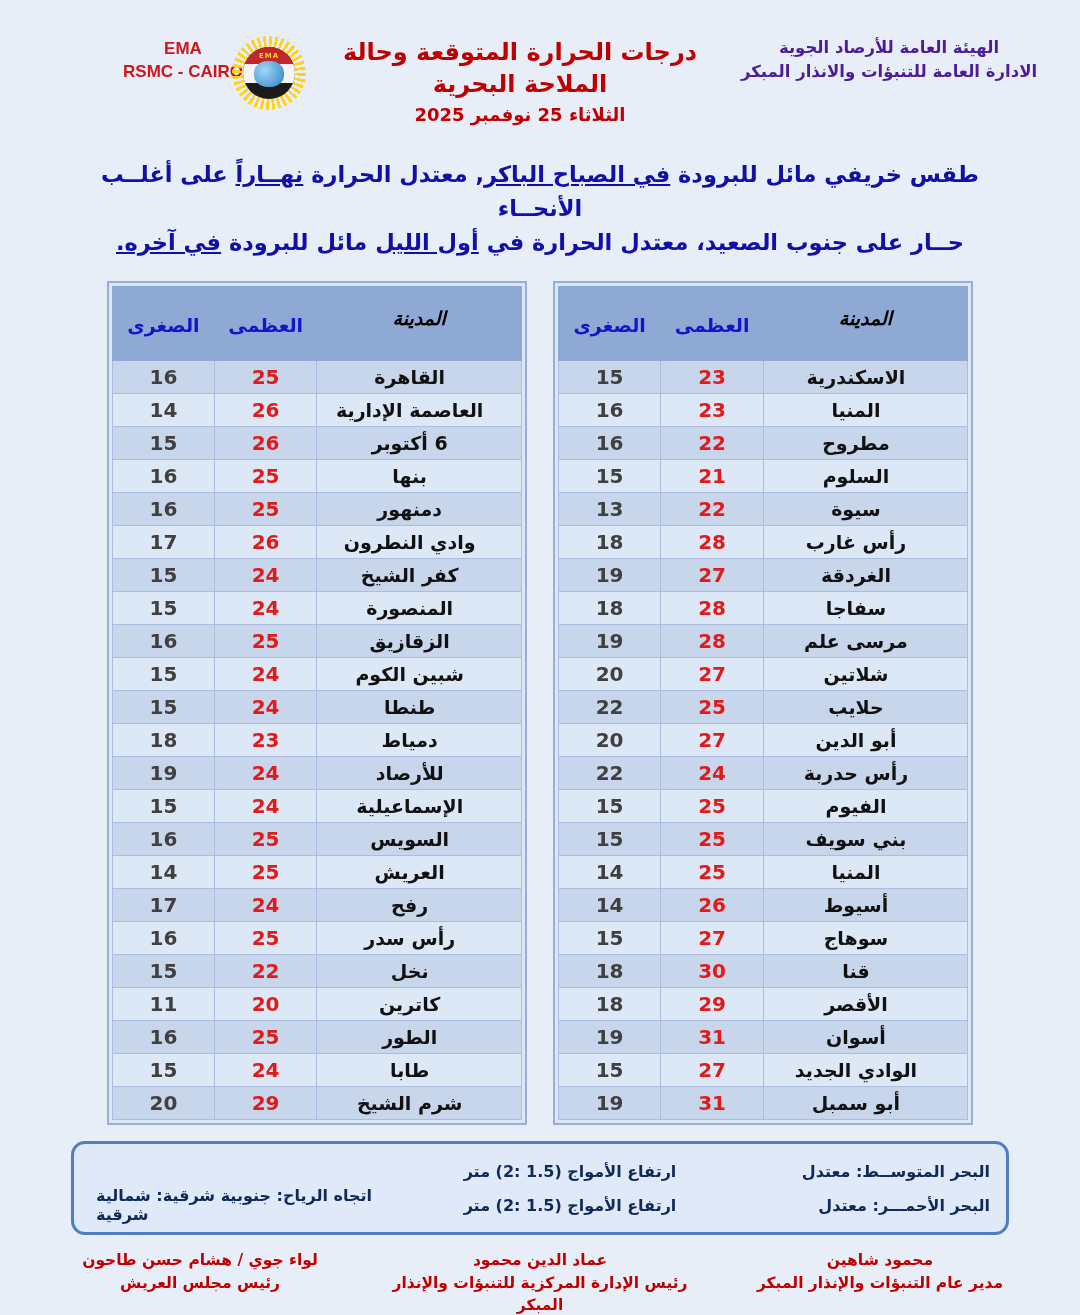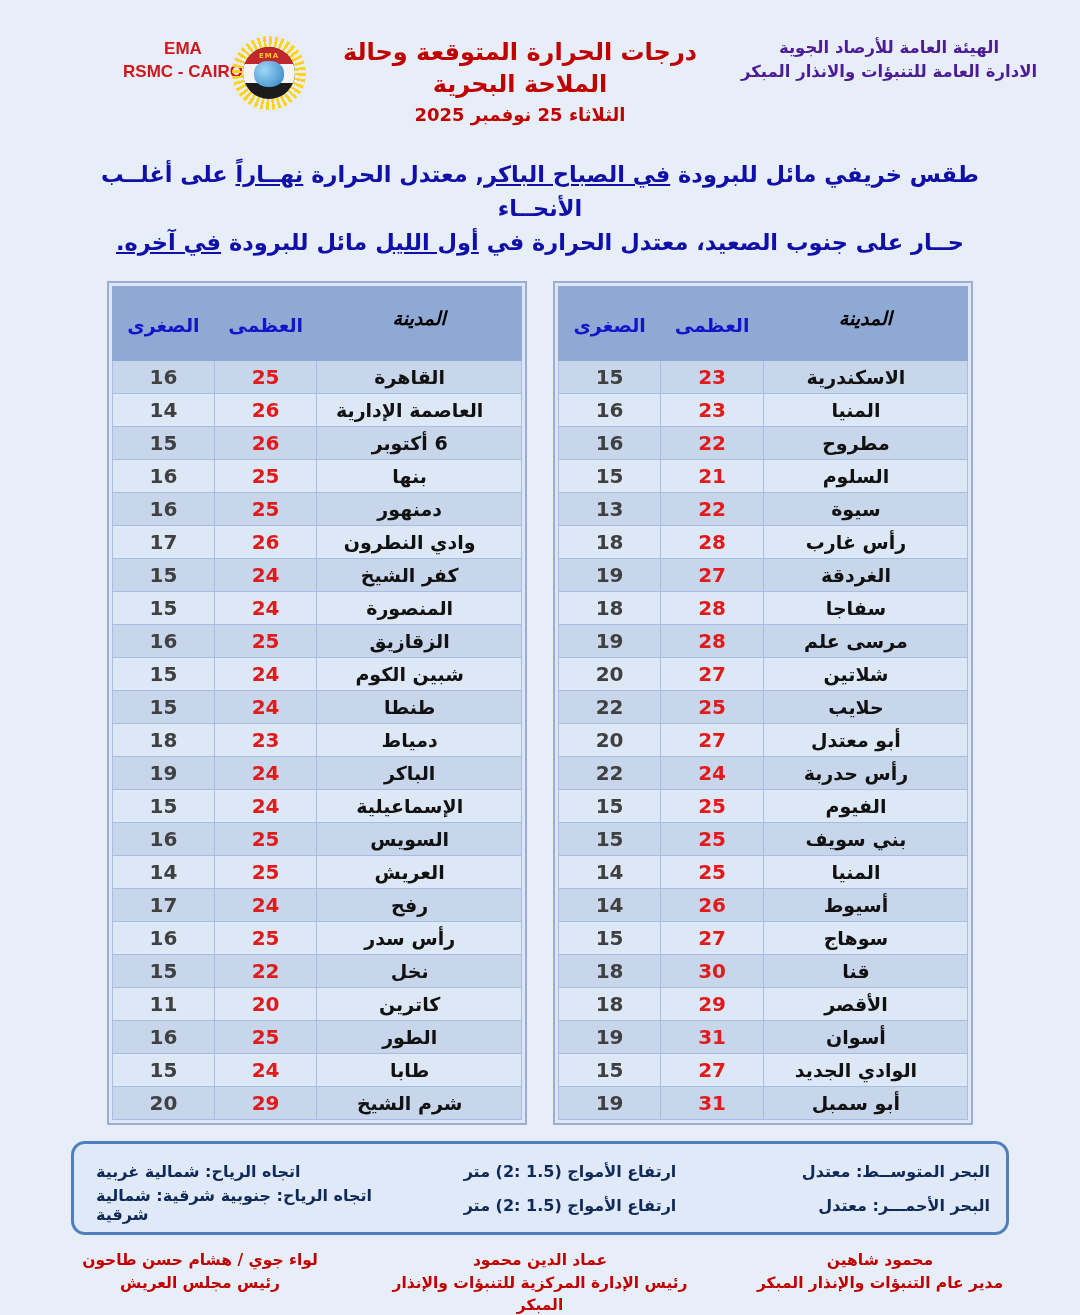--- a/index.html
+++ b/index.html
@@ -354,21 +354,21 @@
             <td class="city">طنطا</td>
             <td class="max">24</td>
             <td class="min">15</td>
           </tr>
           <tr>
             <td class="city">دمياط</td>
             <td class="max">23</td>
             <td class="min">18</td>
           </tr>
           <tr>
-            <td class="city">الباكر</td>
+            <td class="city">للأرصاد</td>
             <td class="max">24</td>
             <td class="min">19</td>
           </tr>
           <tr>
             <td class="city">الإسماعيلية</td>
             <td class="max">24</td>
             <td class="min">15</td>
           </tr>
           <tr>
             <td class="city">السويس</td>
@@ -478,21 +478,21 @@
             <td class="city">شلاتين</td>
             <td class="max">27</td>
             <td class="min">20</td>
           </tr>
           <tr>
             <td class="city">حلايب</td>
             <td class="max">25</td>
             <td class="min">22</td>
           </tr>
           <tr>
-            <td class="city">أبو معتدل</td>
+            <td class="city">أبو الدين</td>
             <td class="max">27</td>
             <td class="min">20</td>
           </tr>
           <tr>
             <td class="city">رأس حدربة</td>
             <td class="max">24</td>
             <td class="min">22</td>
           </tr>
           <tr>
             <td class="city">الفيوم</td>
@@ -547,21 +547,20 @@
         </tbody>
     </table>
   </div>
 
 </div>
 
 <div class="marine">
     <div class="marine-row">
       <div class="sea">البحر المتوســط: معتدل</div>
       <div class="waves">ارتفاع الأمواج (1.5 :2) متر</div>
-      <div class="wind">اتجاه الرياح: شمالية غربية</div>
     </div>
     <div class="marine-row">
       <div class="sea">البحر الأحمـــر:  معتدل</div>
       <div class="waves">ارتفاع الأمواج (1.5 :2) متر</div>
       <div class="wind">اتجاه الرياح: جنوبية شرقية: شمالية شرقية</div>
     </div>
   </div>
 
 <div class="footer">
   <div class="sign-row">

